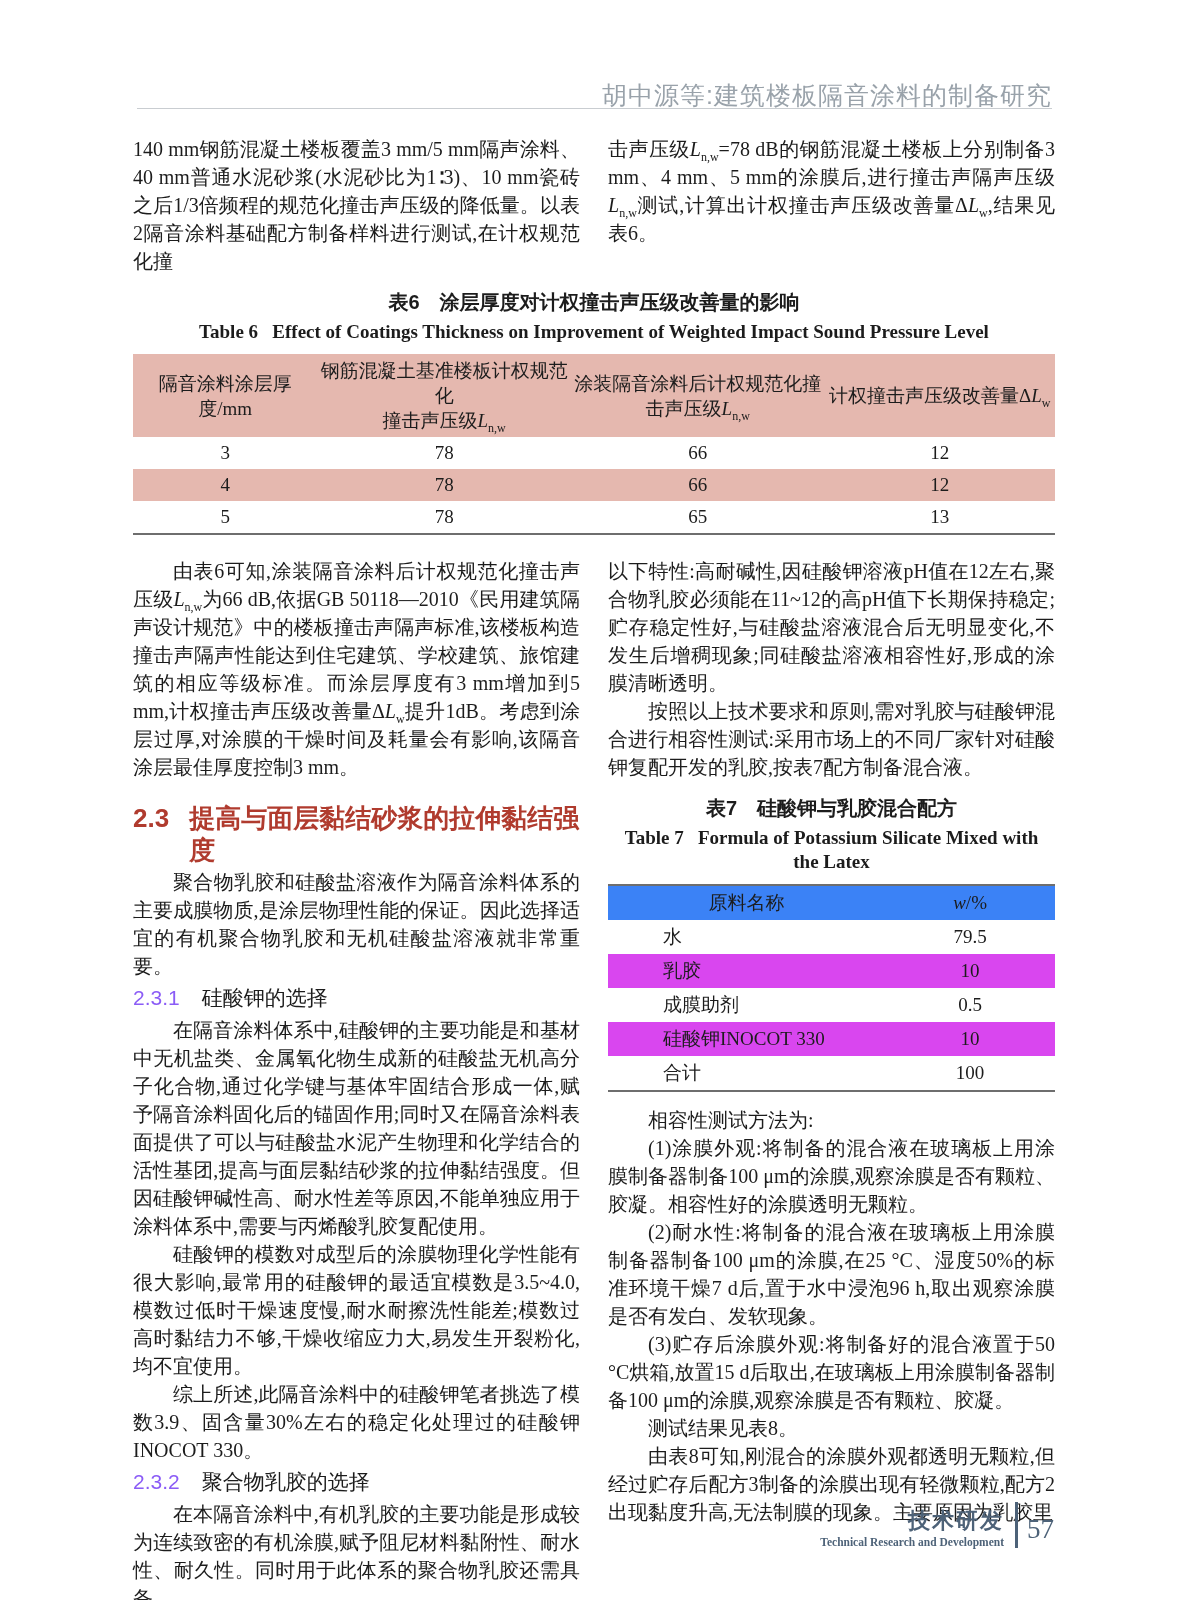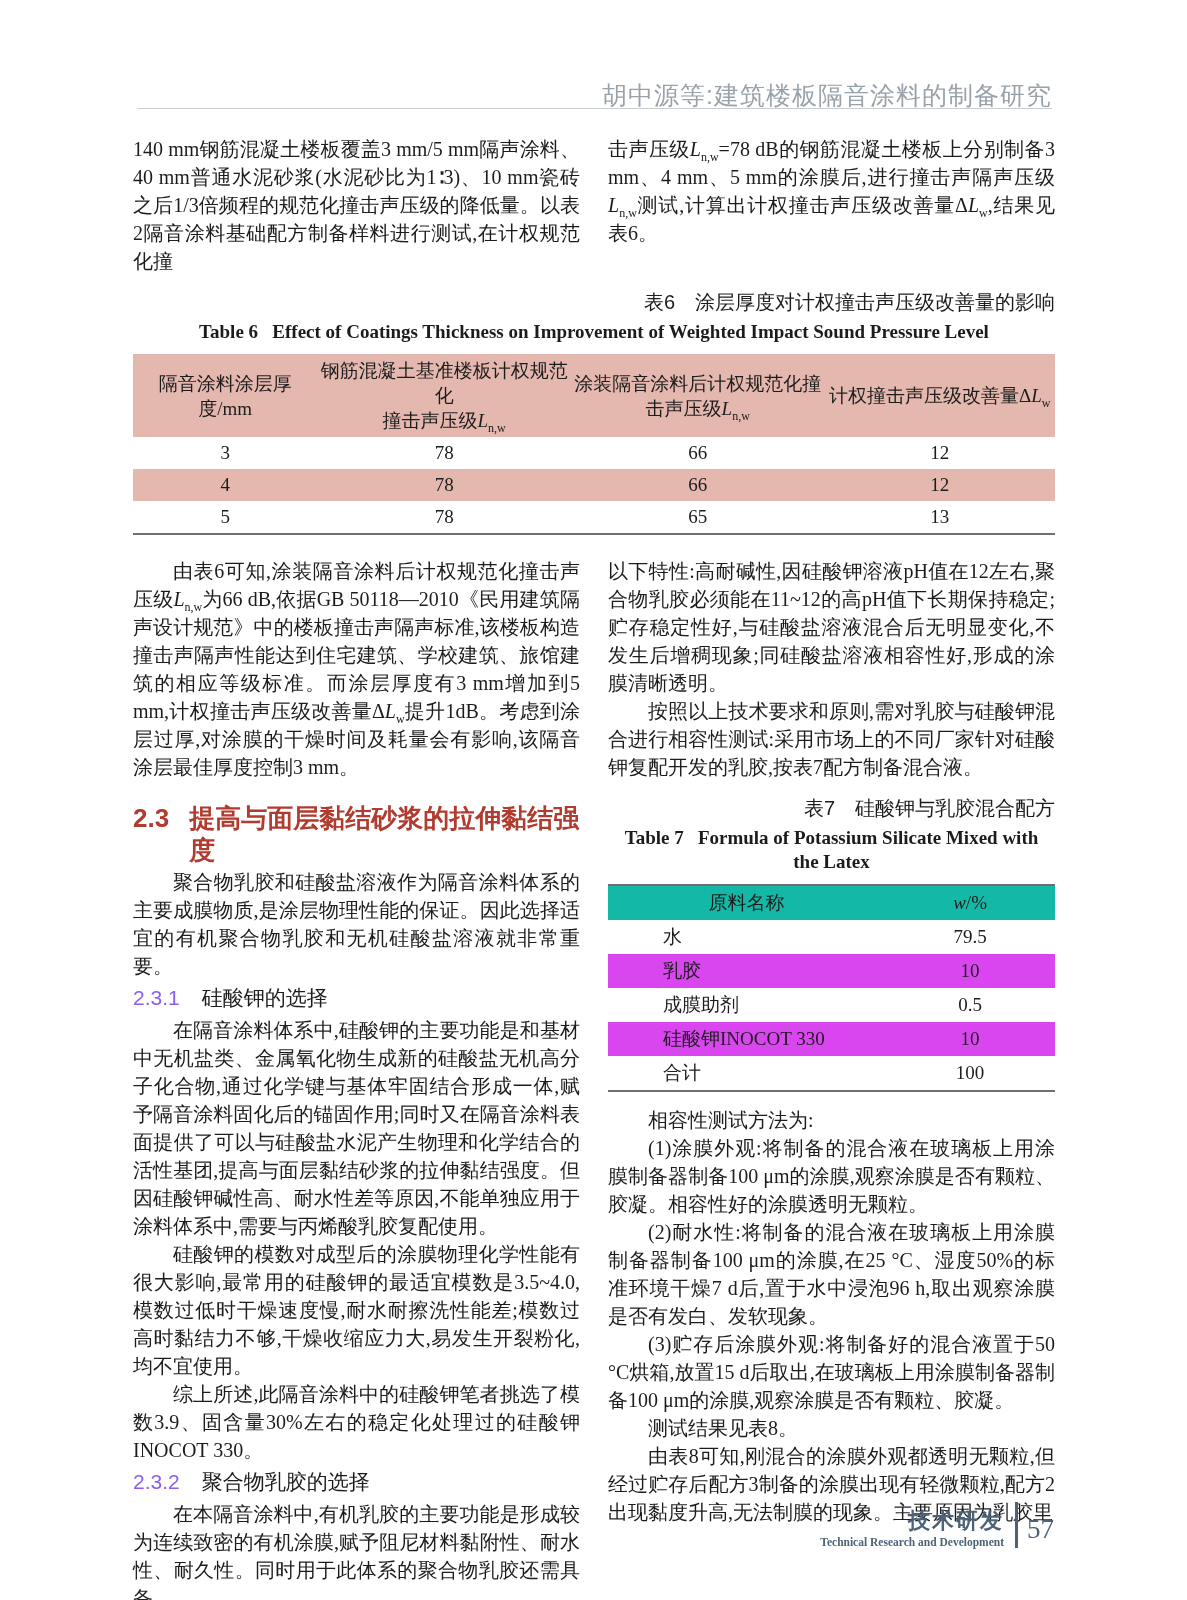--- a/index.html
+++ b/index.html
@@ -31,39 +31,39 @@
   .h-main {
     margin:21px 0 2px 0; font-size:26px; line-height:32px;
     font-family:"Liberation Sans","DejaVu Sans",sans-serif;
     font-weight:bold; color:#b03b2e; display:flex; gap:20px;
   }
   .h-sub { margin:2px 0; font-size:21px; line-height:32px; display:flex; gap:22px; }
   .h-sub .num { color:#8b5cf6; font-family:"Liberation Sans","DejaVu Sans",sans-serif; }
   .h-sub .ttl { color:#1c1c1c; }
   
   .tbl-title-cn {
-    text-align:right; font-weight:normal; font-size:20px; margin-top:14px;
+    text-align:center; font-weight:bold; font-size:20px; margin-top:14px;
     font-family:"Liberation Sans","DejaVu Sans",sans-serif;
   }
   .tbl-title-en {
     text-align:center; font-weight:bold; font-size:19px; line-height:24px;
     margin:4px auto 10px auto;
   }
   table { width:100%; border-collapse:collapse; font-size:19px; }
   th { font-weight:normal; }
   
   .t6 { border-bottom:2px solid #6e6e6e; margin-bottom:4px; }
   .t6 thead tr { background:#e5b8af; }
   .t6 th { text-align:center; vertical-align:middle; padding:4px 2px; line-height:25px; }
   .t6 td { text-align:center; padding:4px 0; line-height:24px; }
   .t6 tbody tr.pink { background:#e5b8af; }
   .t6 .c1 { width:20%; } .t6 .c2 { width:27.5%; } .t6 .c3 { width:27.5%; } .t6 .c4 { width:25%; }
   
   .t7 { border-top:2px solid #6e6e6e; border-bottom:2px solid #6e6e6e; }
-  .t7 thead tr { background:#14b8a6; }
+  .t7 thead tr { background:#3b82f6; }
   .t7 th { text-align:center; padding:5px 0; line-height:24px; }
   .t7 td { padding:5px 0; line-height:24px; }
   .t7 td.name { text-align:left; padding-left:55px; }
   .t7 td.val, .t7 th.val { text-align:center; width:38%; }
   .t7 tbody tr.pink { background:#d946ef; }
   .t7-block { margin-bottom:14px; }
   .t7-block .tbl-title-en { width:430px; }
   .table6-block { margin-bottom:22px; }
   sub { font-size:12px; line-height:0; }
   i sub, sub { font-style:normal; }

